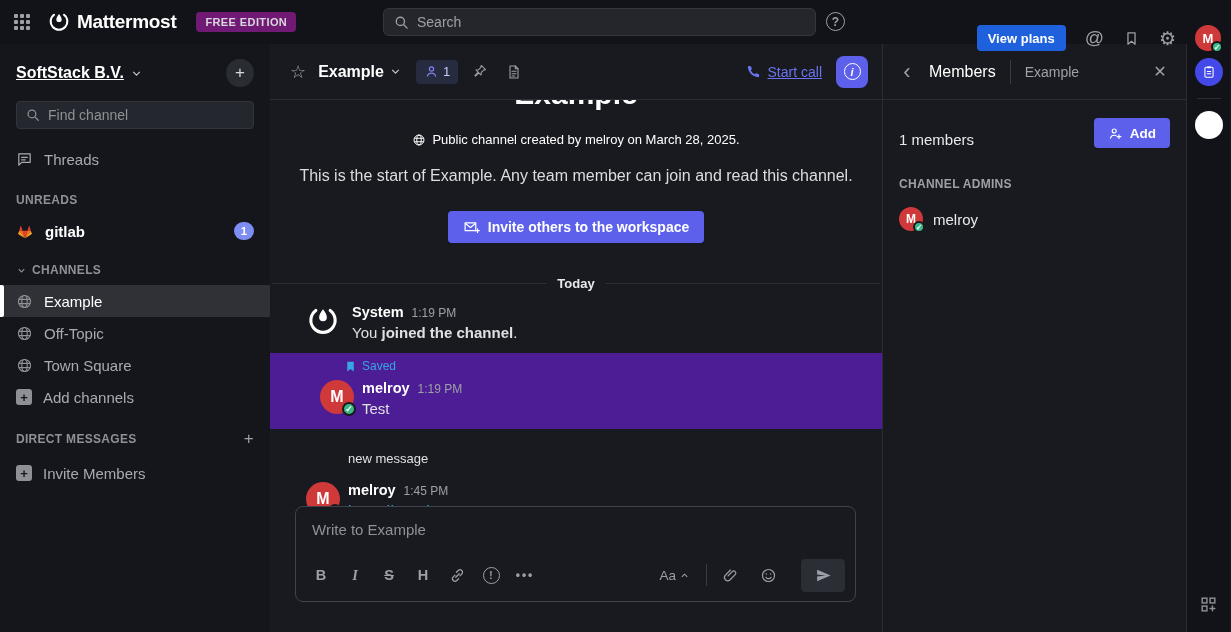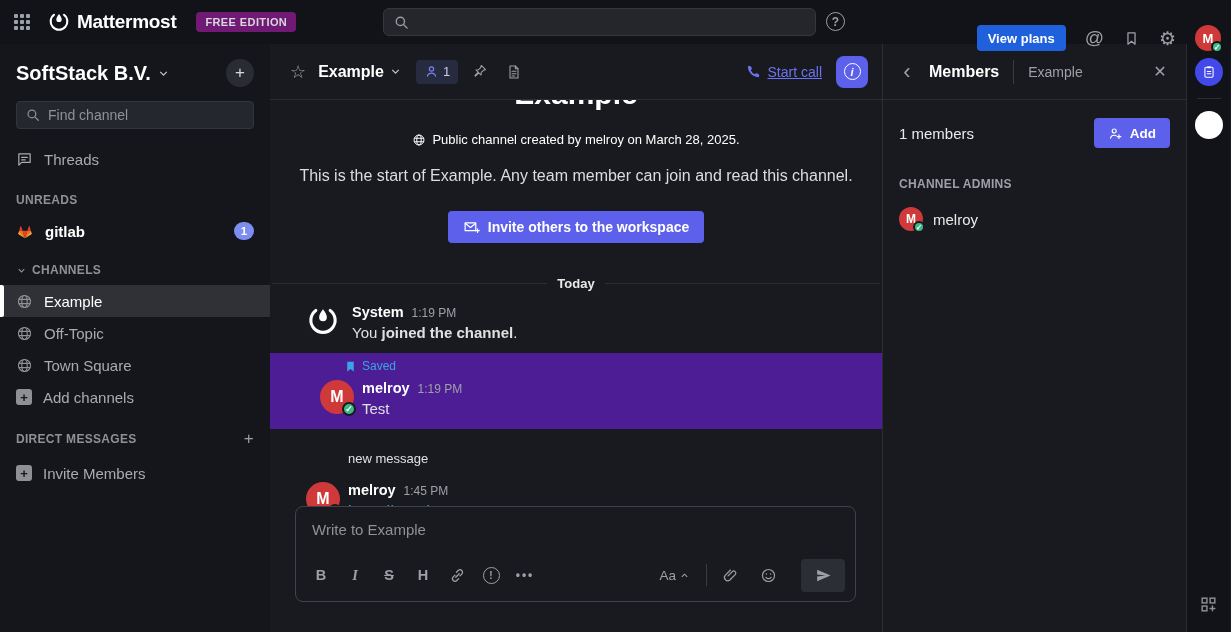--- a/index.html
+++ b/index.html
@@ -37,21 +37,21 @@
   .av-34 .status { width:14px; height:14px; font-size:9px; border:2px solid #191a1f; }
   .av-24 { width:24px; height:24px; font-size:12px; }
   .av-24 .status { width:12px; height:12px; font-size:8px; border:2px solid #191a1f; }
 
   
   .app-row { display:flex; height:588px; }
 
   
   .sidebar { width:270px; background:#15161b; flex:none; display:flex; flex-direction:column; }
   .team-head { display:flex; align-items:center; justify-content:space-between; padding:15px 16px 12px; }
-  .team-name { color:#fff; font-size:20px; font-weight:bold; display:flex; align-items:center; gap:6px; cursor:pointer; }
+  .team-name { color:#fff; font-size:16px; font-weight:bold; display:flex; align-items:center; gap:6px; cursor:pointer;text-decoration:underline; }
   .team-add { width:28px; height:28px; border-radius:50%; background:#2a2c33; color:#d8d9db;
     font-size:17px; display:flex; align-items:center; justify-content:center; cursor:pointer; }
   .find-box { margin:2px 16px 14px; height:28px; background:#25272e; border:1px solid #33353c;
     border-radius:4px; display:flex; align-items:center; gap:8px; padding:0 9px; color:#8e9196; }
   .find-box input { background:transparent; border:none; outline:none; color:#c7c8cc; font-size:14px;
     width:100%; font-family:inherit; }
   .find-box input::placeholder { color:#8e9196; }
   .side-item { height:32px; display:flex; align-items:center; gap:11px; padding:0 16px;
     color:#a9abb1; font-size:15px; cursor:pointer; position:relative; }
   .side-item .glob { color:#8e9196; }
@@ -136,27 +136,27 @@
   .bar-div { width:1px; height:22px; background:#3a3c42; margin:0 6px; }
   .send-btn { width:44px; height:33px; background:#2c2e35; border-radius:4px; margin-left:8px;
     display:flex; align-items:center; justify-content:center; color:#9da0a6; cursor:pointer; }
 
   
   .rhs { width:303px; flex:none; background:#191a1f; display:flex; flex-direction:column; }
   .rhs-head { height:56px; flex:none; border-bottom:1px solid #2b2d33; display:flex; align-items:center;
     padding:0 12px 0 10px; gap:8px; }
   .back-btn { color:#9da0a6; font-size:22px; width:28px; height:28px; display:flex; align-items:center;
     justify-content:center; cursor:pointer; }
-  .rhs-title { color:#fff; font-size:16px; font-weight:bold; }
+  .rhs-title { color:#fff; font-size:16px; font-weight:normal; }
   .rhs-divider { width:1px; height:24px; background:#3a3c42; margin:0 6px; }
   .rhs-sub { color:#9da0a6; font-size:14px; }
   .close-btn { margin-left:auto; color:#9da0a6; font-size:16px; width:28px; height:28px; display:flex;
     align-items:center; justify-content:center; cursor:pointer; }
   .rhs-body { padding:18px 16px; }
-  .members-row { display:flex; align-items:center; justify-content:space-between;gap:40px; }
+  .members-row { display:flex; align-items:flex-end; justify-content:space-between;gap:40px; }
   .members-count { color:#e8e9ea; font-size:15px; }
   .add-btn { background:#5d60eb; color:#fff; border:none; font-family:inherit; font-size:13.5px;
     font-weight:bold; height:30px; padding:0 14px; border-radius:4px; cursor:pointer;
     display:inline-flex; align-items:center; gap:7px; }
   .admins-label { margin-top:29px; color:#9da0a6; font-size:12px; font-weight:bold; letter-spacing:0.3px; }
   .member-item { margin-top:16px; display:flex; align-items:center; gap:10px; cursor:pointer; }
   .member-name { color:#e8e9ea; font-size:15px; }
 
   
   .appbar { width:44px; flex:none; background:#121318; border-left:1px solid #2b2d33;
@@ -198,20 +198,21 @@
     <span class="edition-badge">FREE EDITION</span>
   </div>
 
   <div class="tb-search">
     <span>
       <svg viewBox="0 0 20 20" width="15" height="15" fill="none" stroke="currentColor" stroke-width="1.8">
         <circle cx="8.5" cy="8.5" r="5.5"></circle>
           <path d="M13 13l4.5 4.5" stroke-linecap="round"></path>
       </svg>
     </span>
+    <input type="text" placeholder="Search" style="">
   </div>
   <span class="tb-help">?</span>
 
   <div class="tb-right">
     <button class="view-plans">View plans</button>
     <span class="tb-ico">@</span>
     <span class="tb-ico">
       <svg viewBox="0 0 24 24" width="17" height="17" fill="none" stroke="currentColor" stroke-width="1.8" stroke-linejoin="round">
         <path d="M7 4h10v16l-5-4-5 4z"></path>
       </svg>

